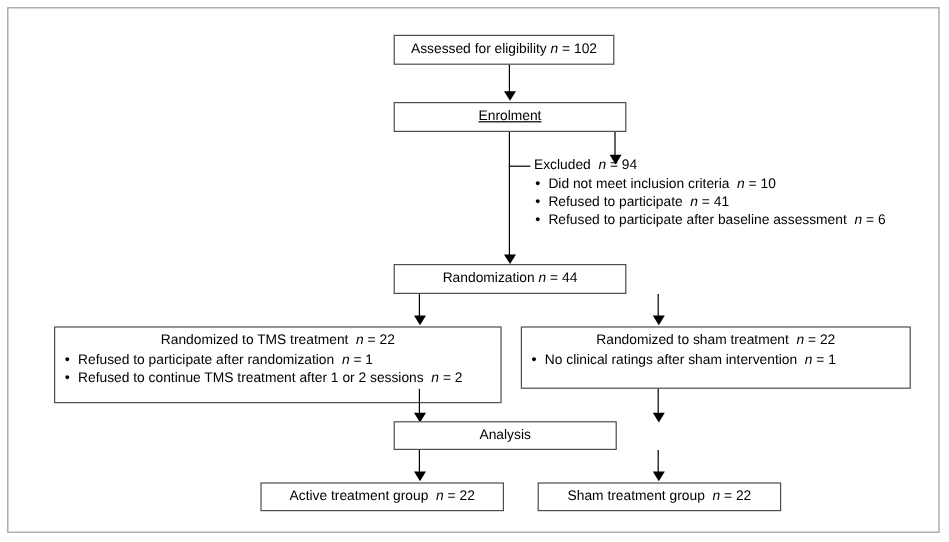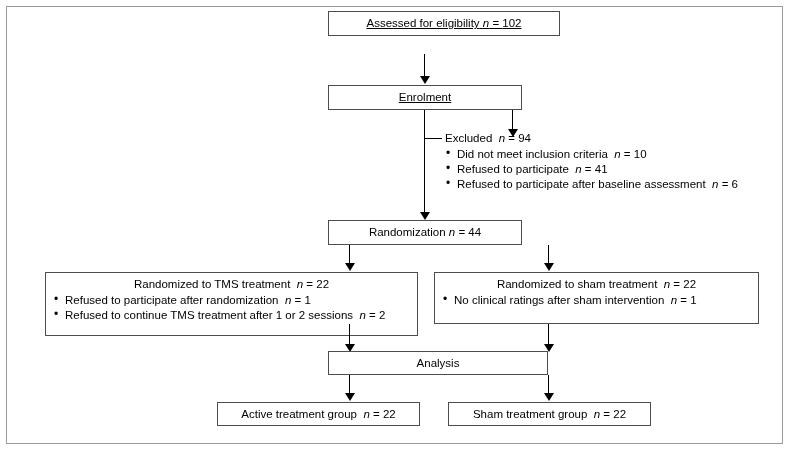--- a/index.html
+++ b/index.html
@@ -24,21 +24,21 @@
              border-top:8px solid #000000;}
   i{font-style:italic;}
   .nospace{white-space:nowrap;}
 </style>
 </head>
 <body>
 
 <div id="page">
   <div id="frame">
 
-    <div class="box center" style="left:321px;top:4px;width:232px;height:25px;text-decoration:underline;">
+    <div class="box center" style="left:321px;top:22px;width:184px;height:25px;">
       <span class="nospace"><span>Assessed for eligibility</span>&nbsp;<i>n</i> = <span>102</span></span>
     </div>
 
     <div class="vline" style="left:417px;top:47px;height:24px;"></div>
     <div class="arrowhead" style="left:413px;top:69px;"></div>
 
     <div class="box center" style="left:321px;top:78px;width:194px;height:25px;text-decoration:underline;">
       <span>Enrolment</span>
     </div>
 
@@ -82,21 +82,21 @@
         <li><span>No clinical ratings after sham intervention</span>&nbsp; <i>n</i> = <span>1</span></li>
       </ul>
     </div>
 
     <div class="vline" style="left:342px;top:317px;height:22px;"></div>
     <div class="arrowhead" style="left:338px;top:337px;"></div>
 
     <div class="vline" style="left:541px;top:317px;height:22px;"></div>
     <div class="arrowhead" style="left:537px;top:337px;"></div>
 
-    <div class="box center" style="left:321px;top:344px;width:220px;height:24px;">
+    <div class="box center" style="left:321px;top:344px;width:186px;height:24px;">
       <span>Analysis</span>
     </div>
 
     <div class="vline" style="left:342px;top:368px;height:20px;"></div>
     <div class="arrowhead" style="left:338px;top:386px;"></div>
 
     <div class="vline" style="left:541px;top:368px;height:20px;"></div>
     <div class="arrowhead" style="left:537px;top:386px;"></div>
 
     <div class="box center" style="left:210px;top:395px;width:203px;height:24px;">

